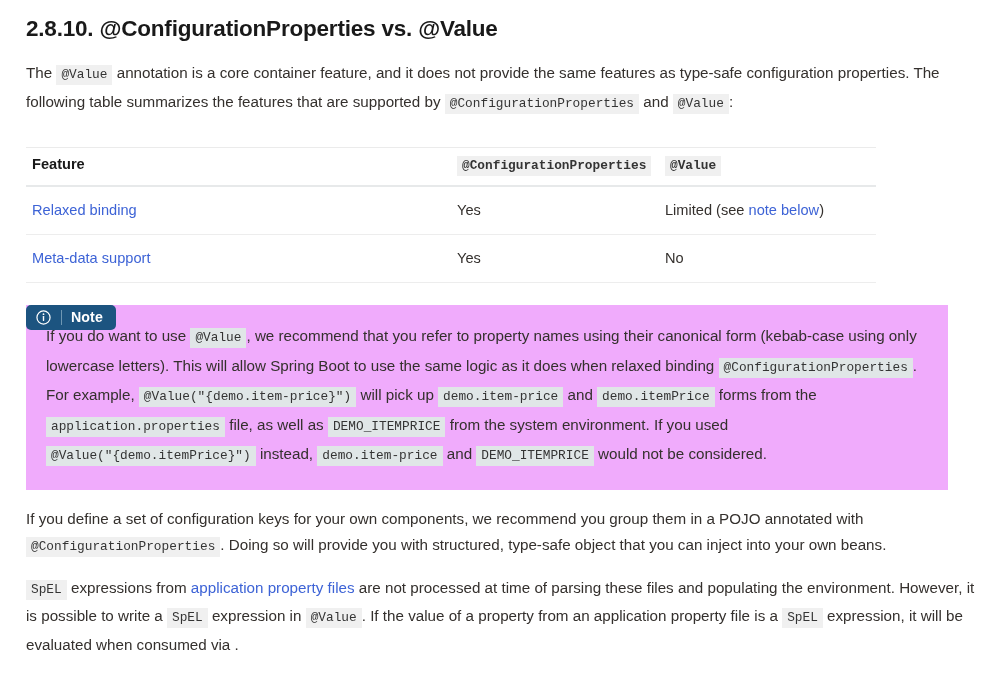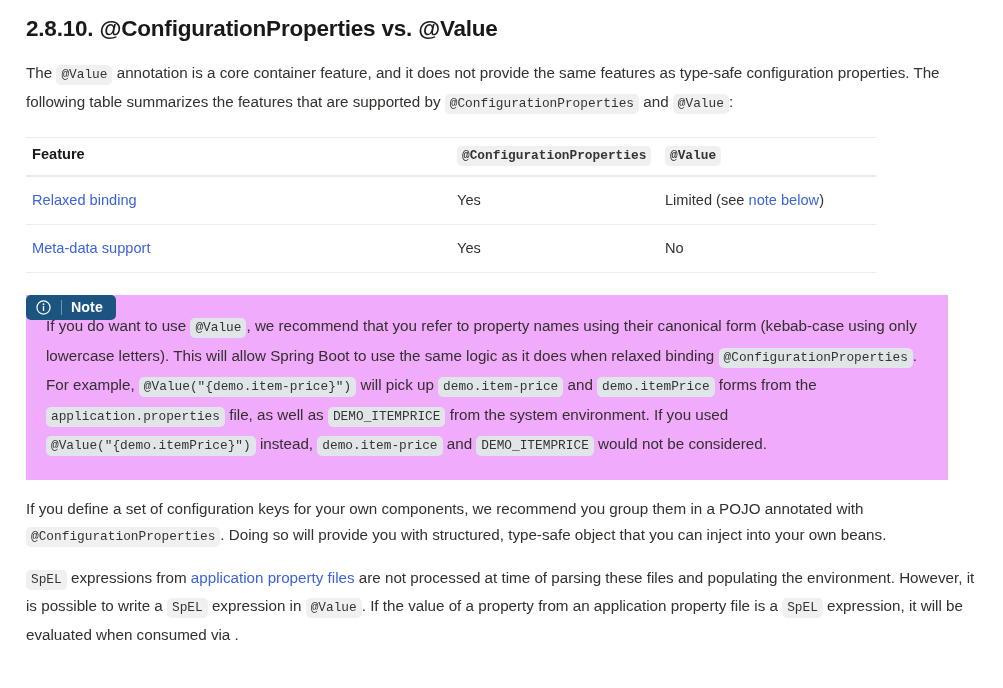--- a/index.html
+++ b/index.html
@@ -46,28 +46,28 @@
     color: #3d63d6;
     text-decoration: none;
   }
 
   code.code {
     font-family: "Liberation Mono", "DejaVu Sans Mono", monospace;
     font-size: 12.8px;
     background: #f0f0f0;
     color: #343434;
     padding: 2px 5px 3px 5px;
-    border-radius: 5px;
+    border-radius: 0;
     white-space: pre;
   }
 
   
   table.compare {
     width: 850px;
-    margin-top: 20px;
+    margin-top: 30px;
     border-collapse: collapse;
     table-layout: fixed;
   }
   table.compare th, table.compare td {
     text-align: left;
     vertical-align: top;
     padding: 0;
   }
   table.compare thead th {
     font-size: 14.6px;

